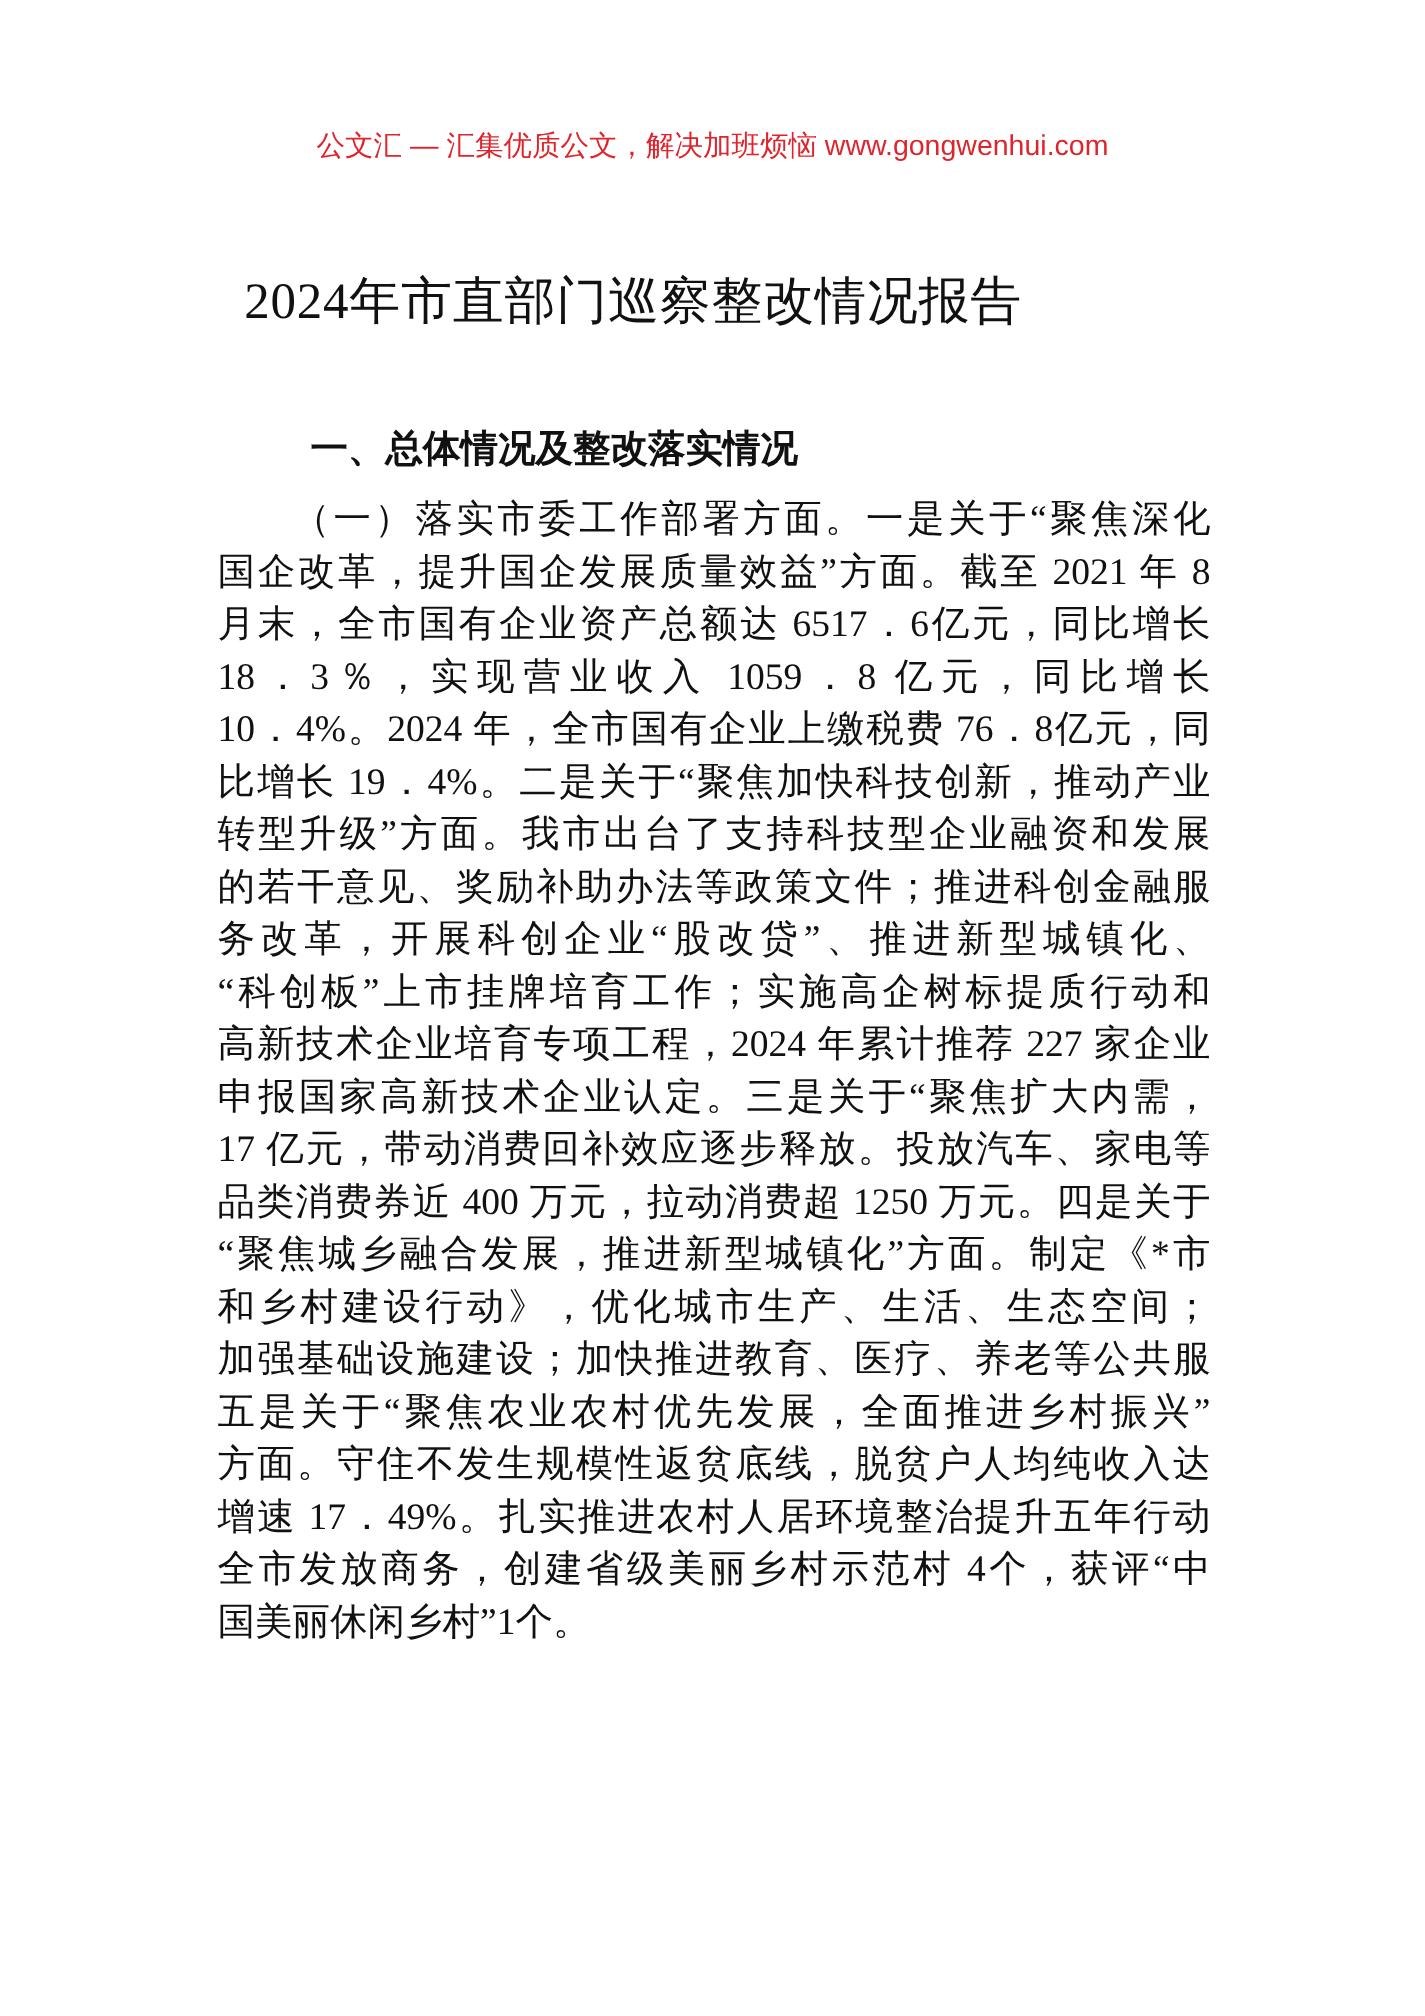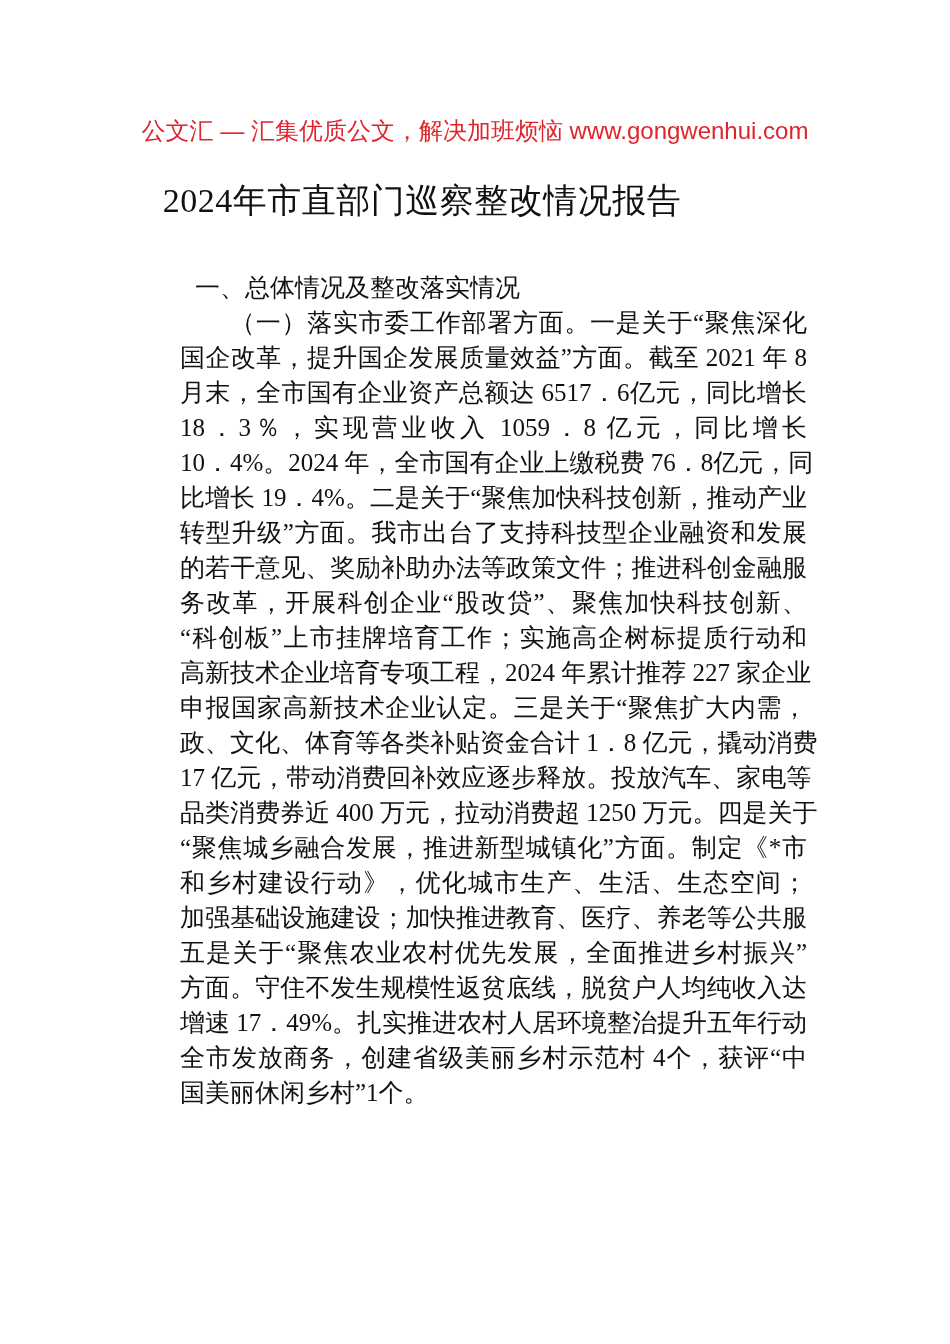--- a/index.html
+++ b/index.html
@@ -1,60 +1,59 @@
 <!DOCTYPE html>
 <html><head>
   <meta charset="utf-8">
   <style>
     html, body { margin: 0; padding: 0; background: #ffffff; }
     body { width: 950px; height: 1344px; position: relative; overflow: hidden; }
     .header-banner {
       position: absolute; top: 84px; left: 0; width: 950px; text-align: center;
       font-family: "Liberation Sans", "DejaVu Sans", sans-serif;
-      font-size: 24px; color: #e0242b; letter-spacing: 0px; margin-top: 31px;
+      font-size: 19px; color: #e0242b; letter-spacing: 0px;
     }
     .title {
       position: absolute; top: 178px; left: 0; width: 844px; text-align: center;
       font-family: "Liberation Serif", "DejaVu Serif", serif;
       font-size: 34px; color: #111; letter-spacing: 0.5px;
     }
     .content {
       position: absolute; top: 270px; left: 145px; width: 662px;
       font-family: "Liberation Serif", "DejaVu Sans", serif;
       font-size: 25px; line-height: 35px; color: #111;
       text-align: justify;
     }
-    .section-heading { text-indent: 50px; margin: 0; }
+    .section-heading { text-indent: 50px; margin: 12px; font-weight: bold; }
     .paragraph { text-indent: 50px; margin: 0; }
-    .line { display: block; white-space: nowrap; text-align: justify; text-align-last: justify; margin-left: 35px; }
+    .line { display: block; white-space: nowrap; text-align: justify; text-align-last: justify; }
     .line.last { text-align-last: left; }
   </style>
 </head>
 <body>
 
 <div class="header-banner">公文汇 — 汇集优质公文，解决加班烦恼 www.gongwenhui.com</div>
 
 <div class="title">2024年市直部门巡察整改情况报告</div>
 
 <div class="content">
   <p class="section-heading">一、总体情况及整改落实情况</p>
   <p class="paragraph" style="text-indent:0">
     <span class="line" style="padding-left:50px">（一）落实市委工作部署方面。一是关于“聚焦深化</span>
     <span class="line">国企改革，提升国企发展质量效益”方面。截至 2021 年 8</span>
     <span class="line">月末，全市国有企业资产总额达 6517．6亿元，同比增长</span>
     <span class="line">18．3％，实现营业收入 1059．8 亿元，同比增长</span>
     <span class="line">10．4%。2024 年，全市国有企业上缴税费 76．8亿元，同</span>
     <span class="line">比增长 19．4%。二是关于“聚焦加快科技创新，推动产业</span>
     <span class="line">转型升级”方面。我市出台了支持科技型企业融资和发展</span>
     <span class="line">的若干意见、奖励补助办法等政策文件；推进科创金融服</span>
-    <span class="line">务改革，开展科创企业“股改贷”、聚焦加快科技创新、</span>
+    <span class="line">务改革，开展科创企业“股改贷”、推进新型城镇化、</span>
     <span class="line">“科创板”上市挂牌培育工作；实施高企树标提质行动和</span>
     <span class="line">高新技术企业培育专项工程，2024 年累计推荐 227 家企业</span>
     <span class="line">申报国家高新技术企业认定。三是关于“聚焦扩大内需，</span>
-    <span class="line">政、文化、体育等各类补贴资金合计 1．8 亿元，撬动消费</span>
     <span class="line">17 亿元，带动消费回补效应逐步释放。投放汽车、家电等</span>
     <span class="line">品类消费券近 400 万元，拉动消费超 1250 万元。四是关于</span>
     <span class="line">“聚焦城乡融合发展，推进新型城镇化”方面。制定《*市</span>
     <span class="line">和乡村建设行动》，优化城市生产、生活、生态空间；</span>
     <span class="line">加强基础设施建设；加快推进教育、医疗、养老等公共服</span>
     <span class="line">五是关于“聚焦农业农村优先发展，全面推进乡村振兴”</span>
     <span class="line">方面。守住不发生规模性返贫底线，脱贫户人均纯收入达</span>
     <span class="line">增速 17．49%。扎实推进农村人居环境整治提升五年行动</span>
     <span class="line">全市发放商务，创建省级美丽乡村示范村 4个，获评“中</span>
     <span class="line last">国美丽休闲乡村”1个。</span>

